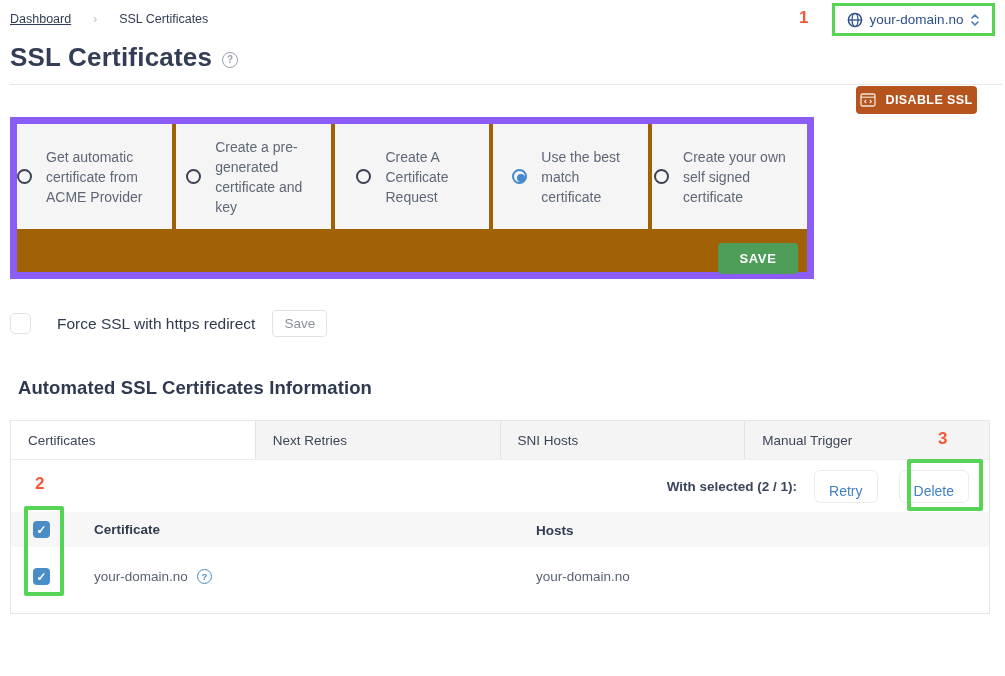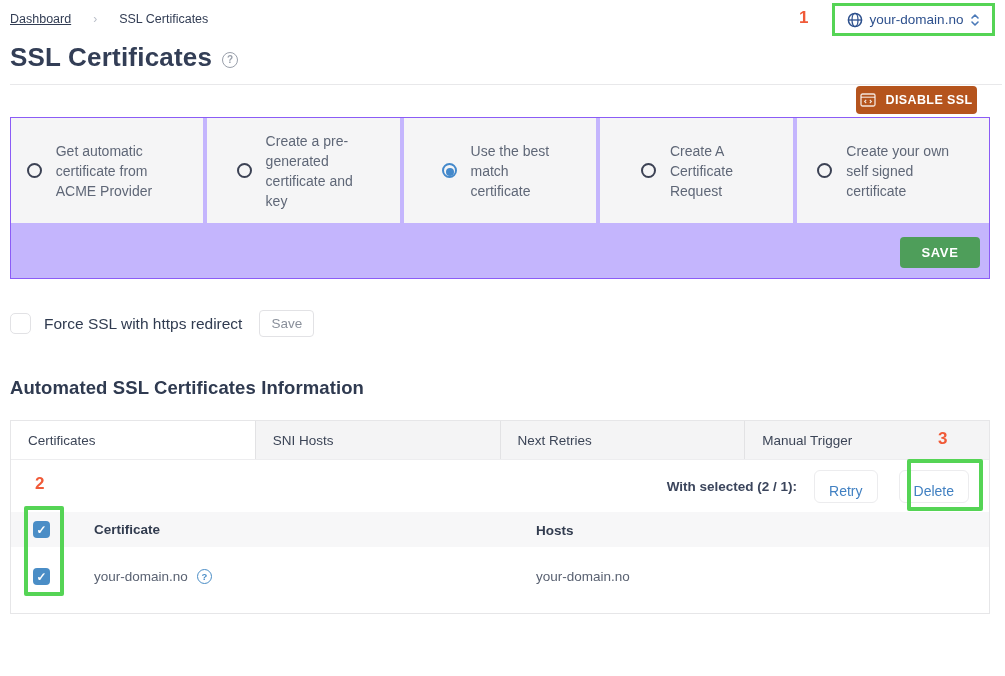--- a/index.html
+++ b/index.html
@@ -23,38 +23,38 @@
   
   .page-title-row { position:absolute; left:10px; top:42px; display:flex; align-items:center; gap:10px; }
   .page-title { font-size:26px; font-weight:600; color:#333e56; letter-spacing:0.2px; }
   .help-circle { width:16px; height:16px; border:1.5px solid #9aa0ab; border-radius:50%; color:#9aa0ab; font-size:10px; display:flex; align-items:center; justify-content:center; font-weight:700; margin-top:4px; }
   .divider { position:absolute; left:10px; right:3px; top:84px; height:1px; background:#e8e8ea; }
 
   
   .disable-btn { position:absolute; left:856px; top:86px; width:121px; height:28px; background:#b5541d; border:none; border-radius:4px; color:#fff; font-family:"Liberation Sans",sans-serif; font-size:12.5px; font-weight:700; letter-spacing:0.4px; display:flex; align-items:center; justify-content:center; gap:9px; cursor:pointer; }
 
   
-  .options-panel { position:absolute; left:10px; top:117px; width:980px; height:162px; border:1px solid #8b5cf6; background:#c4b5fd; }
+  .options-panel { position:absolute; left:10px; top:117px; width:804px; height:162px; border:7px solid #8b5cf6; background:#a16207; }
   .cards-row { display:flex; gap:4px; height:105px; }
   .option-card { flex:1; background:#f5f5f6; display:flex; align-items:center; justify-content:center; gap:14px; cursor:pointer; }
   .option-label { font-size:14px; line-height:20px; color:#5f6777; text-align:left; }
   .radio { width:15px; height:15px; border:2px solid #3c4254; border-radius:50%; background:transparent; flex:0 0 auto; position:relative; }
   .radio.selected { border-color:#4489cb; }
   .radio.selected::after { content:""; position:absolute; left:2.5px; top:2.5px; width:8px; height:8px; border-radius:50%; background:#4489cb; }
   .lw1 { max-width:132px; } .lw2 { max-width:105px; } .lw3 { max-width:82px; } .lw4 { max-width:88px; } .lw5 { max-width:122px; }
   .save-btn { position:absolute; right:9px; top:119px; width:80px; height:31px; background:#4e9e5a; border:none; border-radius:4px; color:#fff; font-family:"Liberation Sans",sans-serif; font-size:13px; font-weight:700; letter-spacing:0.6px; cursor:pointer; }
 
   
   .force-row { position:absolute; left:10px; top:310px; display:flex; align-items:center; }
   .checkbox-empty { width:21px; height:21px; border:1px solid #e2e2e5; border-radius:5px; background:#fff; cursor:pointer; }
-  .force-label { margin-left:13px; font-size:15.5px; color:#303b50; font-weight:500; }
+  .force-label { margin-left:26px; font-size:15.5px; color:#303b50; font-weight:500; }
   .small-save-btn { margin-left:17px; width:55px; height:27px; background:#fff; border:1px solid #e2e2e5; border-radius:4px; color:#8a909b; font-family:"Liberation Sans",sans-serif; font-size:13.5px; cursor:pointer; }
 
   
-  .section-title { position:absolute; left:10px; top:377px; font-size:18.5px; font-weight:700; color:#2f3a50; letter-spacing:0.1px; }
+  .section-title { position:absolute; left:18px; top:377px; font-size:18.5px; font-weight:700; color:#2f3a50; letter-spacing:0.1px; }
 
   
   .cert-table { position:absolute; left:10px; top:420px; width:980px; height:194px; border:1px solid #e6e6e8; background:#fff; }
   .thead { display:flex; height:39px; border-bottom:1px solid #ededef; }
   .th { flex:1; display:flex; align-items:center; padding-left:17px; font-size:13.5px; color:#3c4557; background:#f4f4f5; border-left:1px solid #e2e2e4; position:relative; }
   .th.first { background:#fff; border-left:none; }
   .with-selected-row { height:52px; display:flex; align-items:center; justify-content:flex-end; padding-right:20px; }
   .with-selected-label { font-size:13.5px; font-weight:700; color:#3b455c; margin-right:17px; }
   .link-btn { height:33px; background:#fff; border:1px solid #ececee; border-radius:6px; color:#4180c2; font-family:"Liberation Sans",sans-serif; font-size:14px; padding:12px 14px; cursor:pointer; }
   .link-btn + .link-btn { margin-left:21px; }
@@ -114,48 +114,48 @@
     <div class="cards-row">
       <div class="option-card">
         <span class="radio"></span>
         <span class="option-label lw1">Get automatic certificate from ACME Provider</span>
       </div>
       <div class="option-card">
         <span class="radio"></span>
         <span class="option-label lw2">Create a pre-generated certificate and key</span>
       </div>
       <div class="option-card">
+        <span class="radio"></span>
+        <span class="option-label lw3">Create A Certificate Request</span>
+      </div>
+      <div class="option-card">
         <span class="radio selected"></span>
         <span class="option-label lw4">Use the best match certificate</span>
-      </div>
-      <div class="option-card">
-        <span class="radio"></span>
-        <span class="option-label lw3">Create A Certificate Request</span>
       </div>
       <div class="option-card">
         <span class="radio"></span>
         <span class="option-label lw5">Create your own self signed certificate</span>
       </div>
     </div>
     <button class="save-btn">SAVE</button>
   </div>
 
   <div class="force-row">
     <span class="checkbox-empty"></span>
     <span class="force-label">Force SSL with https redirect</span>
     <button class="small-save-btn">Save</button>
   </div>
 
   <div class="section-title">Automated SSL Certificates Information</div>
 
   <div class="cert-table">
     <div class="thead">
       <div class="th first">Certificates</div>
+      <div class="th">Next Retries</div>
       <div class="th">SNI Hosts</div>
-      <div class="th">Next Retries</div>
       <div class="th">Manual Trigger</div>
     </div>
     <div class="with-selected-row">
       <span class="with-selected-label">With selected (2 / 1):</span>
       <button class="link-btn">Retry</button>
       <button class="link-btn">Delete</button>
     </div>
     <div class="sub-thead">
       <div class="col-check">
         <span class="checkbox-checked">✓</span>

